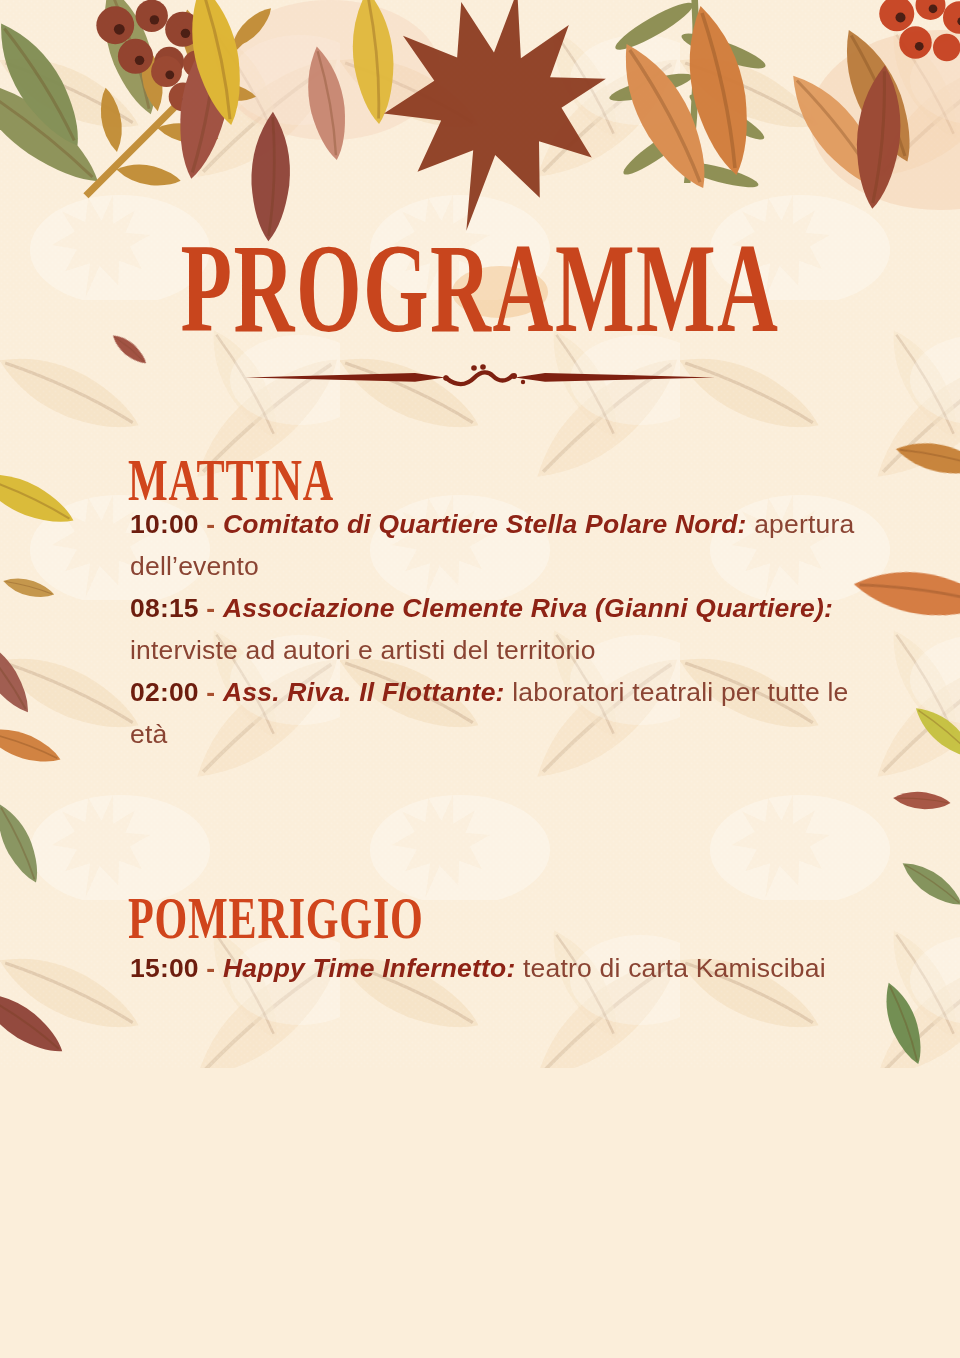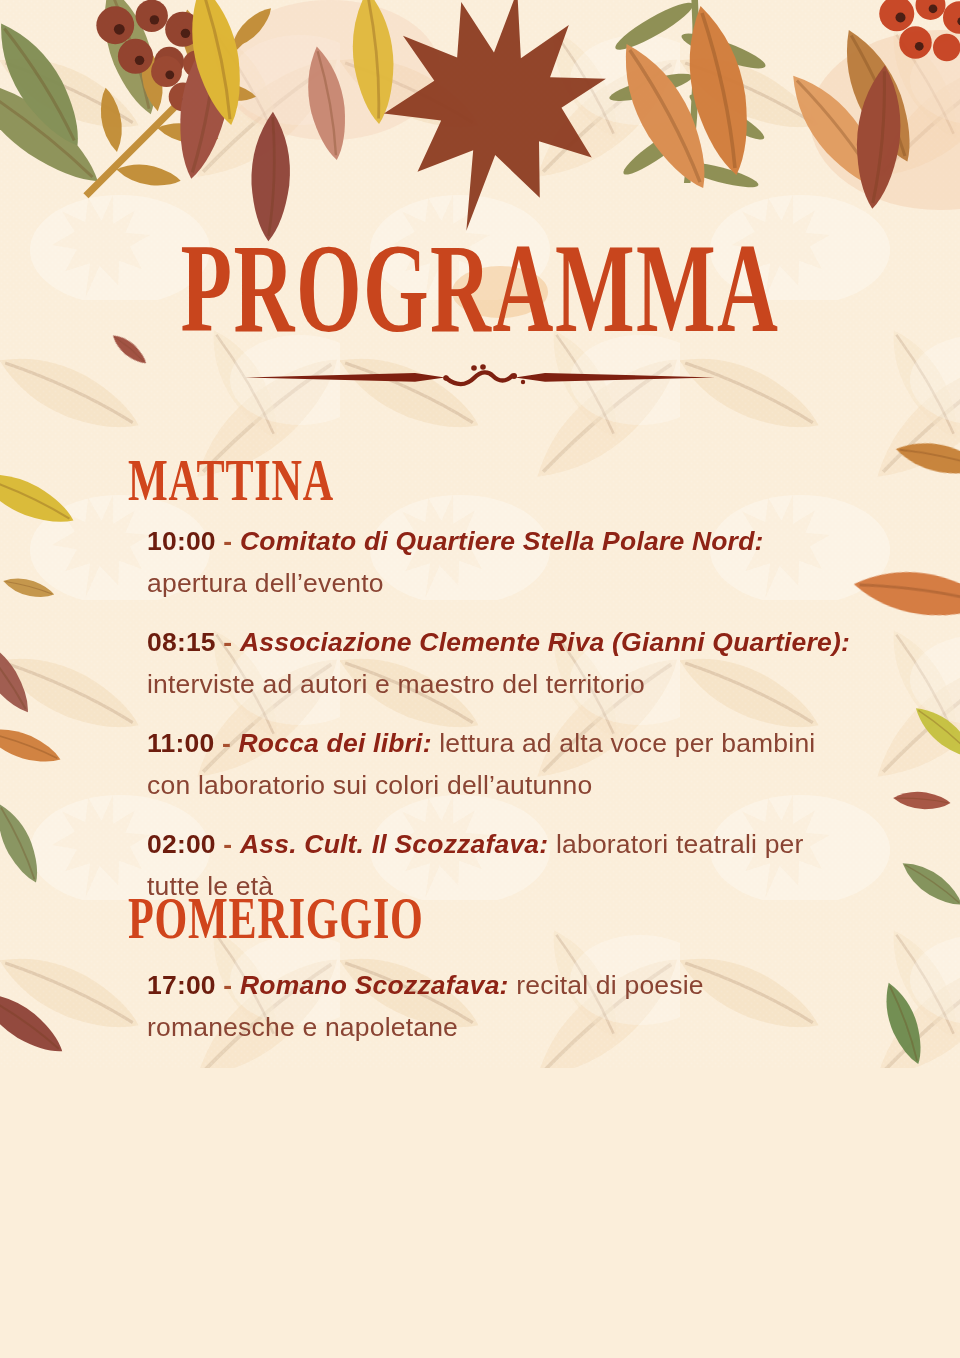--- a/index.html
+++ b/index.html
@@ -25,21 +25,21 @@
     transform:scale(0.78,1.1);transform-origin:left top;
   }
   #mattina-heading{left:128px;top:450px;}
   #pomeriggio-heading{left:128px;top:888px;}
   .events{
     position:absolute;left:130px;width:745px;
     font-size:26.5px;line-height:42px;letter-spacing:0.2px;
   }
   #mattina-events{top:503px;}
   #pomeriggio-events{top:947px;}
-  .event{margin:17px;}
+  .event{margin:0;}
   .time{font-weight:700;color:var(--c-time_text,#6d1d0e);}
   .sep{font-weight:700;color:var(--c-separator,#a8502f);}
   .org{font-weight:700;font-style:italic;color:var(--c-org_text,#8e2315);}
   .desc{color:var(--c-body_text,#8a4433);}
   .fb{
     position:absolute;left:111px;top:1148px;
     font-family:"DejaVu Sans",sans-serif;font-weight:700;
     font-size:56px;line-height:1;color:var(--c-facebook,#ffffff);
   }
 </style>
@@ -201,42 +201,36 @@
     <p class="event">
       <span class="time">10:00</span>
       <span class="sep">-</span>
       <span class="org">Comitato di Quartiere Stella Polare Nord:</span>
       <span class="desc">apertura dell’evento</span>
     </p>
     <p class="event">
       <span class="time">08:15</span>
       <span class="sep">-</span>
       <span class="org">Associazione Clemente Riva (Gianni Quartiere):</span>
-      <span class="desc">interviste ad autori e maestro del territorio</span>
-    </p>
-    <p class="event">
-      <span class="time">11:00</span>
-      <span class="sep">-</span>
-      <span class="org">Rocca dei libri:</span>
-      <span class="desc">lettura ad alta voce per bambini con laboratorio sui colori dell’autunno</span>
+      <span class="desc">interviste ad autori e artisti del territorio</span>
     </p>
     <p class="event">
       <span class="time">02:00</span>
       <span class="sep">-</span>
-      <span class="org">Ass. Cult. Il Scozzafava:</span>
+      <span class="org">Ass. Riva. Il Flottante:</span>
       <span class="desc">laboratori teatrali per tutte le età</span>
     </p>
   </div>
 
   <div class="section-heading" id="pomeriggio-heading">POMERIGGIO</div>
 
   <div class="events" id="pomeriggio-events">
     <p class="event">
-      <span class="time">17:00</span>
-      <span class="sep">-</span>
-      <span class="org">Romano Scozzafava:</span>
-      <span class="desc">recital di poesie romanesche e napoletane</span>
+      <span class="time">15:00</span>
+      <span class="sep">-</span>
+      <span class="org">Happy Time Infernetto:</span>
+      <span class="desc">teatro di carta Kamiscibai</span>
     </p>
   </div>
 
   <div class="fb">f</div>
 
 </div>
 
 </body></html>

